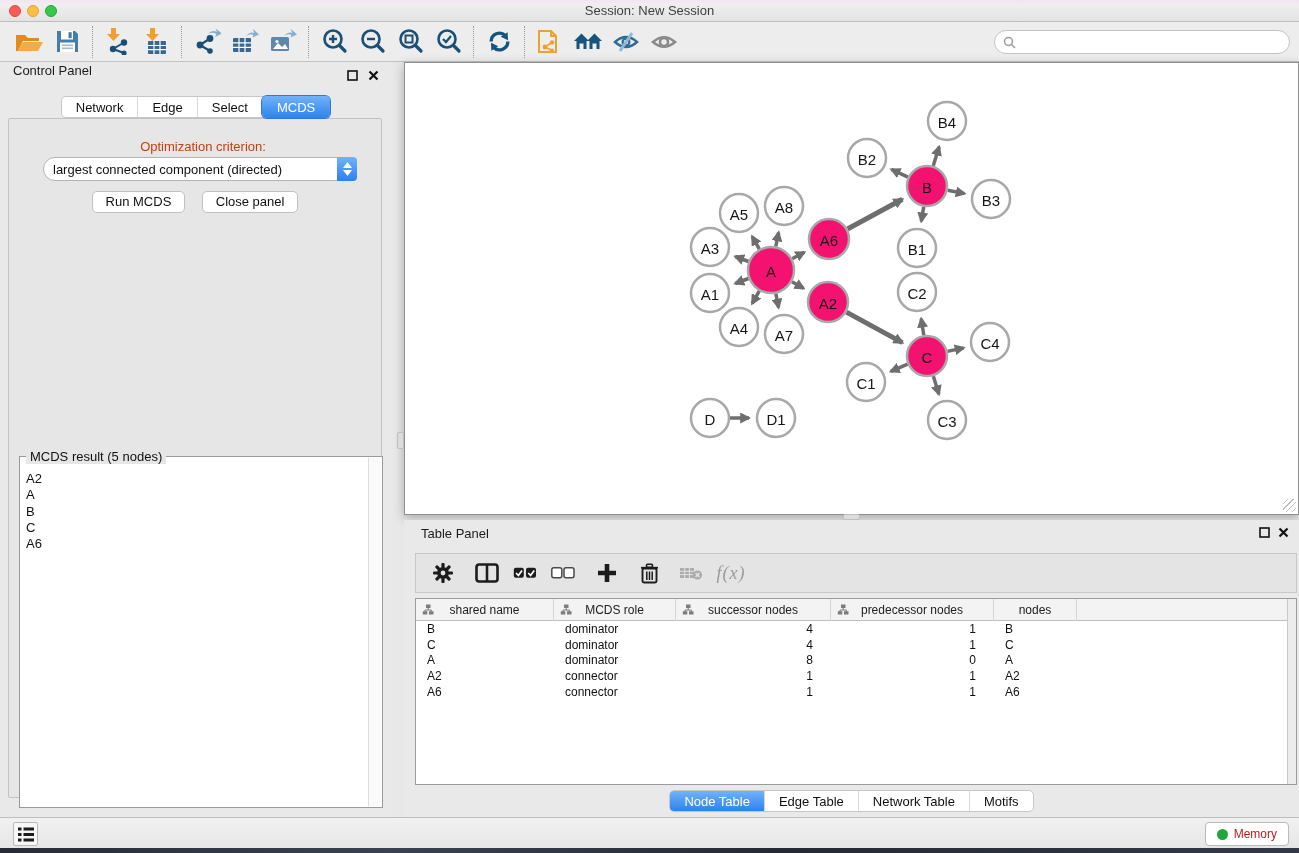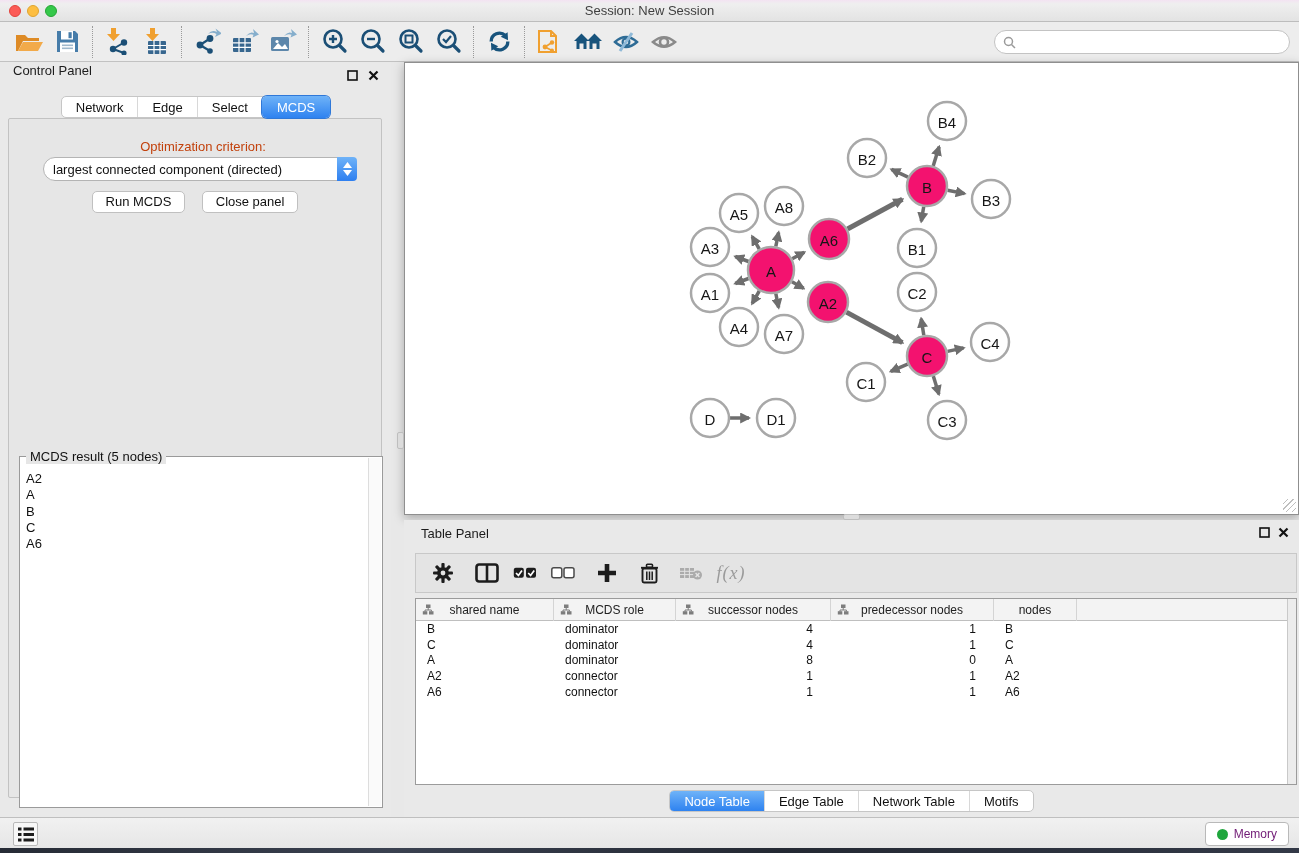--- a/index.html
+++ b/index.html
@@ -104,21 +104,21 @@
   .seg-tab.active { background:linear-gradient(#6FB3F8,#2E82F0); color:#fff; }
 
   
   .statusbar { position:absolute; left:0; top:817px; width:1299px; height:31px;
     background:linear-gradient(#F1F1F1,#E6E6E6); border-top:1px solid #BFBFBF; }
   .sb-left-btn { position:absolute; left:13px; top:4px; width:25px; height:24px; background:#F7F7F7;
     border:1px solid #B9B9B9; border-radius:2px; display:flex; align-items:center; justify-content:center; }
   .memory-btn { position:absolute; right:10px; top:4px; height:24px; background:#fff;
     border:1px solid #B9B9B9; border-radius:4px; display:flex; align-items:center; padding:0 11px; gap:6px; }
   .memory-btn .dot { width:11px; height:11px; border-radius:50%; background:#1FA63D; }
-  .memory-btn .mlabel { font-size:12px; color:#701a75; }
+  .memory-btn .mlabel { font-size:12px; color:#b91c1c; }
   .desktop-strip { position:absolute; left:0; top:848px; width:1299px; height:5px;
     background:linear-gradient(90deg,#262B35,#3A4150 30%,#242933 60%,#333947); }
 </style>
 </head>
 <body>
 
 <div class="app">
 
   <div class="titlebar">
     <span class="tl red"></span>

